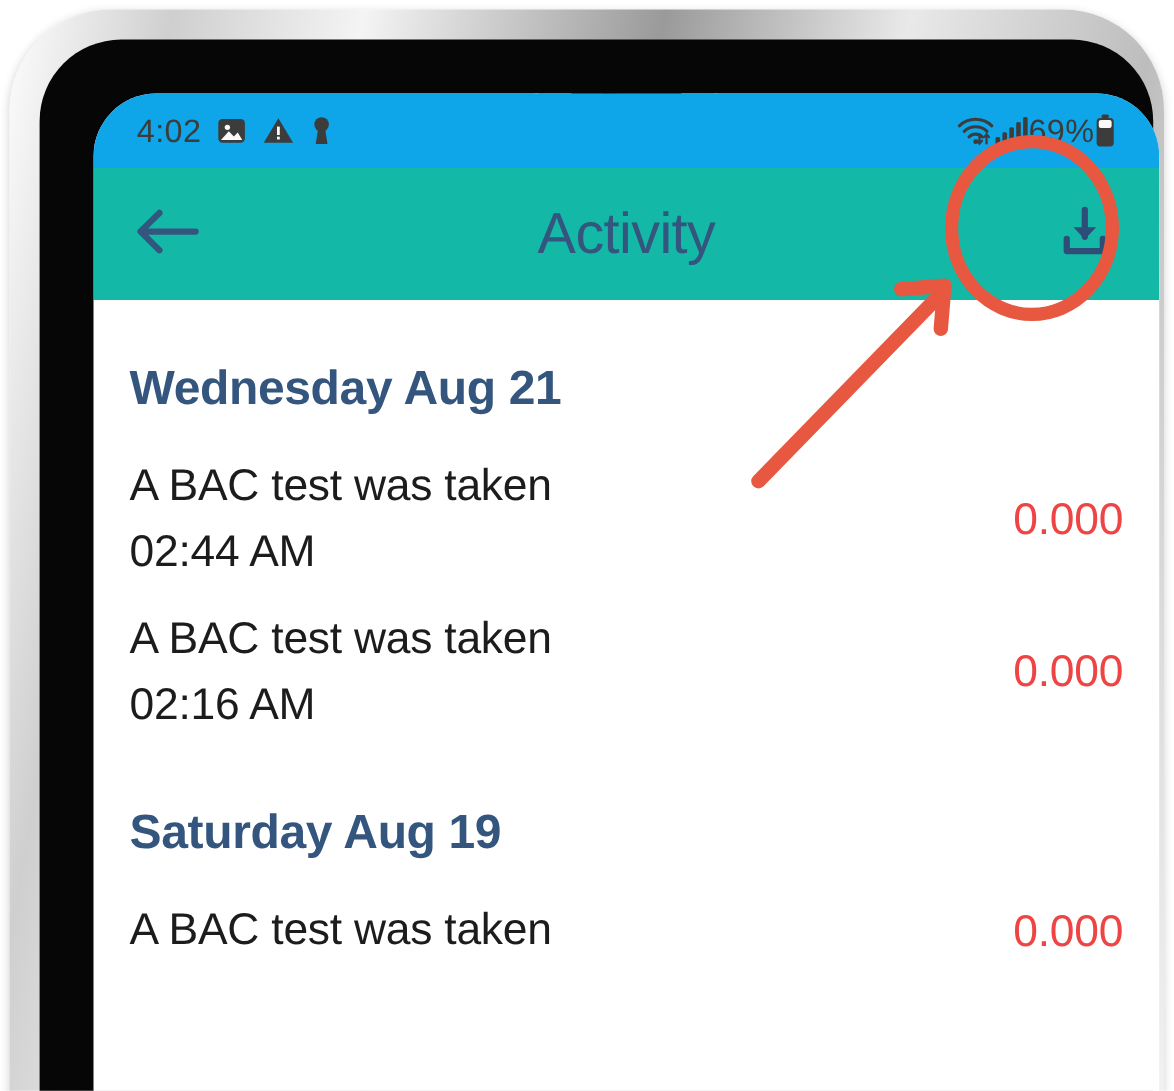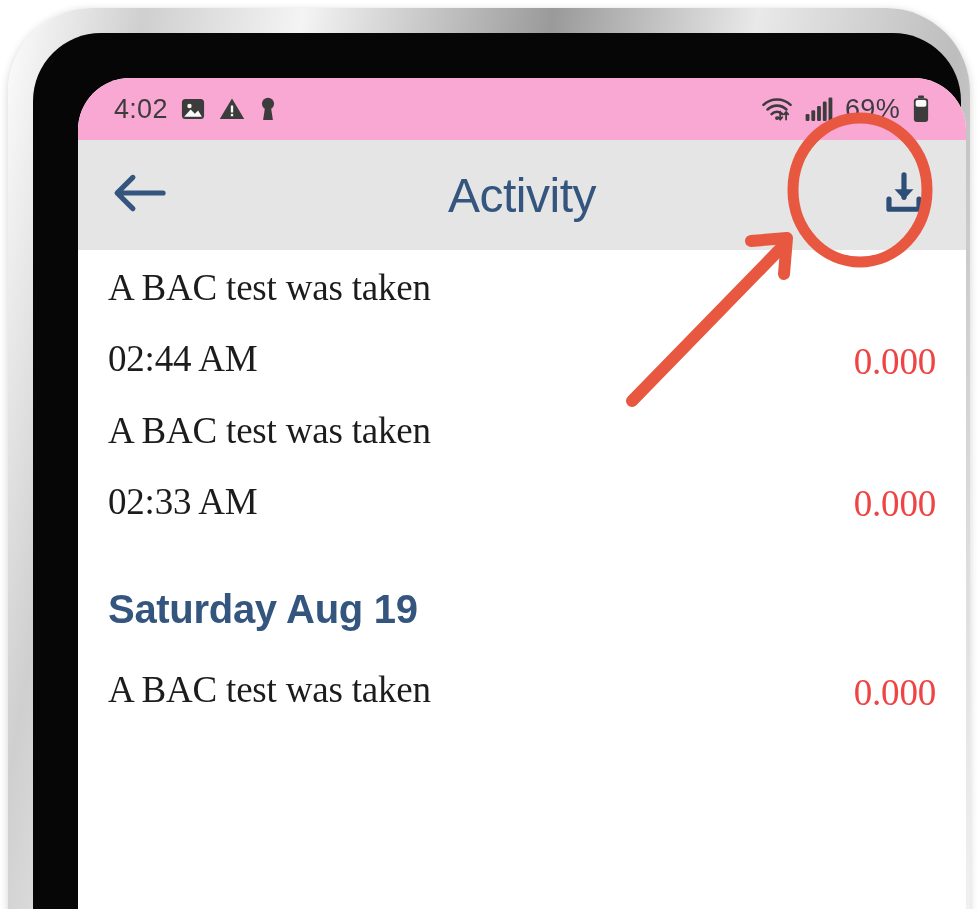--- a/index.html
+++ b/index.html
@@ -56,36 +56,36 @@
   .notch-r:after{ left:13px; }
   .lens{
     position:absolute; left:50%; top:13px; transform:translateX(-50%);
     width:40px; height:40px; border-radius:50%;
     background:radial-gradient(circle at 62% 70%, #7a2fb0 0%, #4b2090 42%, #241452 75%, #160d33 100%);
   }
 
   
   .statusbar{
     position:absolute; left:0; top:0; width:888px; height:62px;
-    background:#f9a8d4;
+    background:#0ea5e9;
     display:flex; align-items:center;
     padding:0 36px;
     z-index:3;
   }
   .sb-left{ display:flex; align-items:center; gap:11px; }
-  .sb-right{ display:flex; align-items:center; gap:12px; margin-left:auto; }
+  .sb-right{ display:flex; align-items:center; gap:0; margin-left:auto; }
   .sb-time{ font-size:27px; color:#3c3c3c; letter-spacing:.3px;
             font-family:"Liberation Sans", sans-serif; }
   .sb-pct{ font-size:27px; color:#3c3c3c; letter-spacing:.3px; }
   .sb-ico{ display:flex; align-items:center; }
 
   
   .appbar{
     position:absolute; left:0; top:62px; width:888px; height:110px;
-    background:#e5e5e5;
+    background:#14b8a6;
     display:flex; align-items:center;
     padding:0 30px;
     z-index:2;
   }
   .back-btn{ width:64px; height:64px; display:flex; align-items:center; justify-content:center; cursor:pointer; }
   .appbar-title{
     flex:1; text-align:center;
     font-size:48px; color:#34567e; letter-spacing:-.5px;
     font-family:"Liberation Sans", sans-serif;
   }
@@ -98,31 +98,30 @@
     background:#fff;
     overflow:hidden;
     z-index:1;
   }
   .day-header{
     font-size:40px; font-weight:bold; color:#34567e;
     letter-spacing:-.3px;
     margin-top:52px; margin-bottom:20px;
   }
   .entry{
-    display:flex; align-items:flex-end;
+    display:flex; align-items:center;
     padding:14px 0 10px 0;
-    font-family:Liberation Serif, serif;
   }
   .entry-main{ flex:1; }
   .entry-title{
     font-size:37px; color:#1c1c1c; line-height:1.28; letter-spacing:-.2px;
   }
   .entry-time{
     font-size:37px; color:#1c1c1c; line-height:1.28; letter-spacing:-.2px;
-    margin-top:24px;
+    margin-top:8px;
   }
   .entry-value{
     font-size:37px; color:#ef4444; letter-spacing:-.2px;
     padding-top:1px; white-space:nowrap;
   }
 
   
   .anno{ position:absolute; left:0; top:0; width:978px; height:909px;
          pointer-events:none; z-index:50; }
 </style>
@@ -214,33 +213,34 @@
                 <path d="M8.8 12.6 L15 19.2 L21.2 12.6 Z" fill="#2d4f77"></path>
                 <path d="M5.2 19 L5.2 25.6 L24.8 25.6 L24.8 19" stroke="#2d4f77" stroke-width="3.4" fill="none" stroke-linecap="round" stroke-linejoin="round"></path>
               </svg>
             </span>
           </div>
         </div>
 
         <div class="list">
 
           <div>
+            <div class="day-header">Wednesday Aug 21</div>
 
             <div class="entry">
               <div class="entry-main">
                 <div class="entry-title">A BAC test was taken</div>
                 <div class="entry-time">02:44 AM</div>
               </div>
               <div class="entry-value">0.000</div>
             </div>
 
             <div class="entry">
               <div class="entry-main">
                 <div class="entry-title">A BAC test was taken</div>
-                <div class="entry-time">02:33 AM</div>
+                <div class="entry-time">02:16 AM</div>
               </div>
               <div class="entry-value">0.000</div>
             </div>
           </div>
 
           <div>
             <div class="day-header">Saturday Aug 19</div>
 
             <div class="entry">
               <div class="entry-main">

